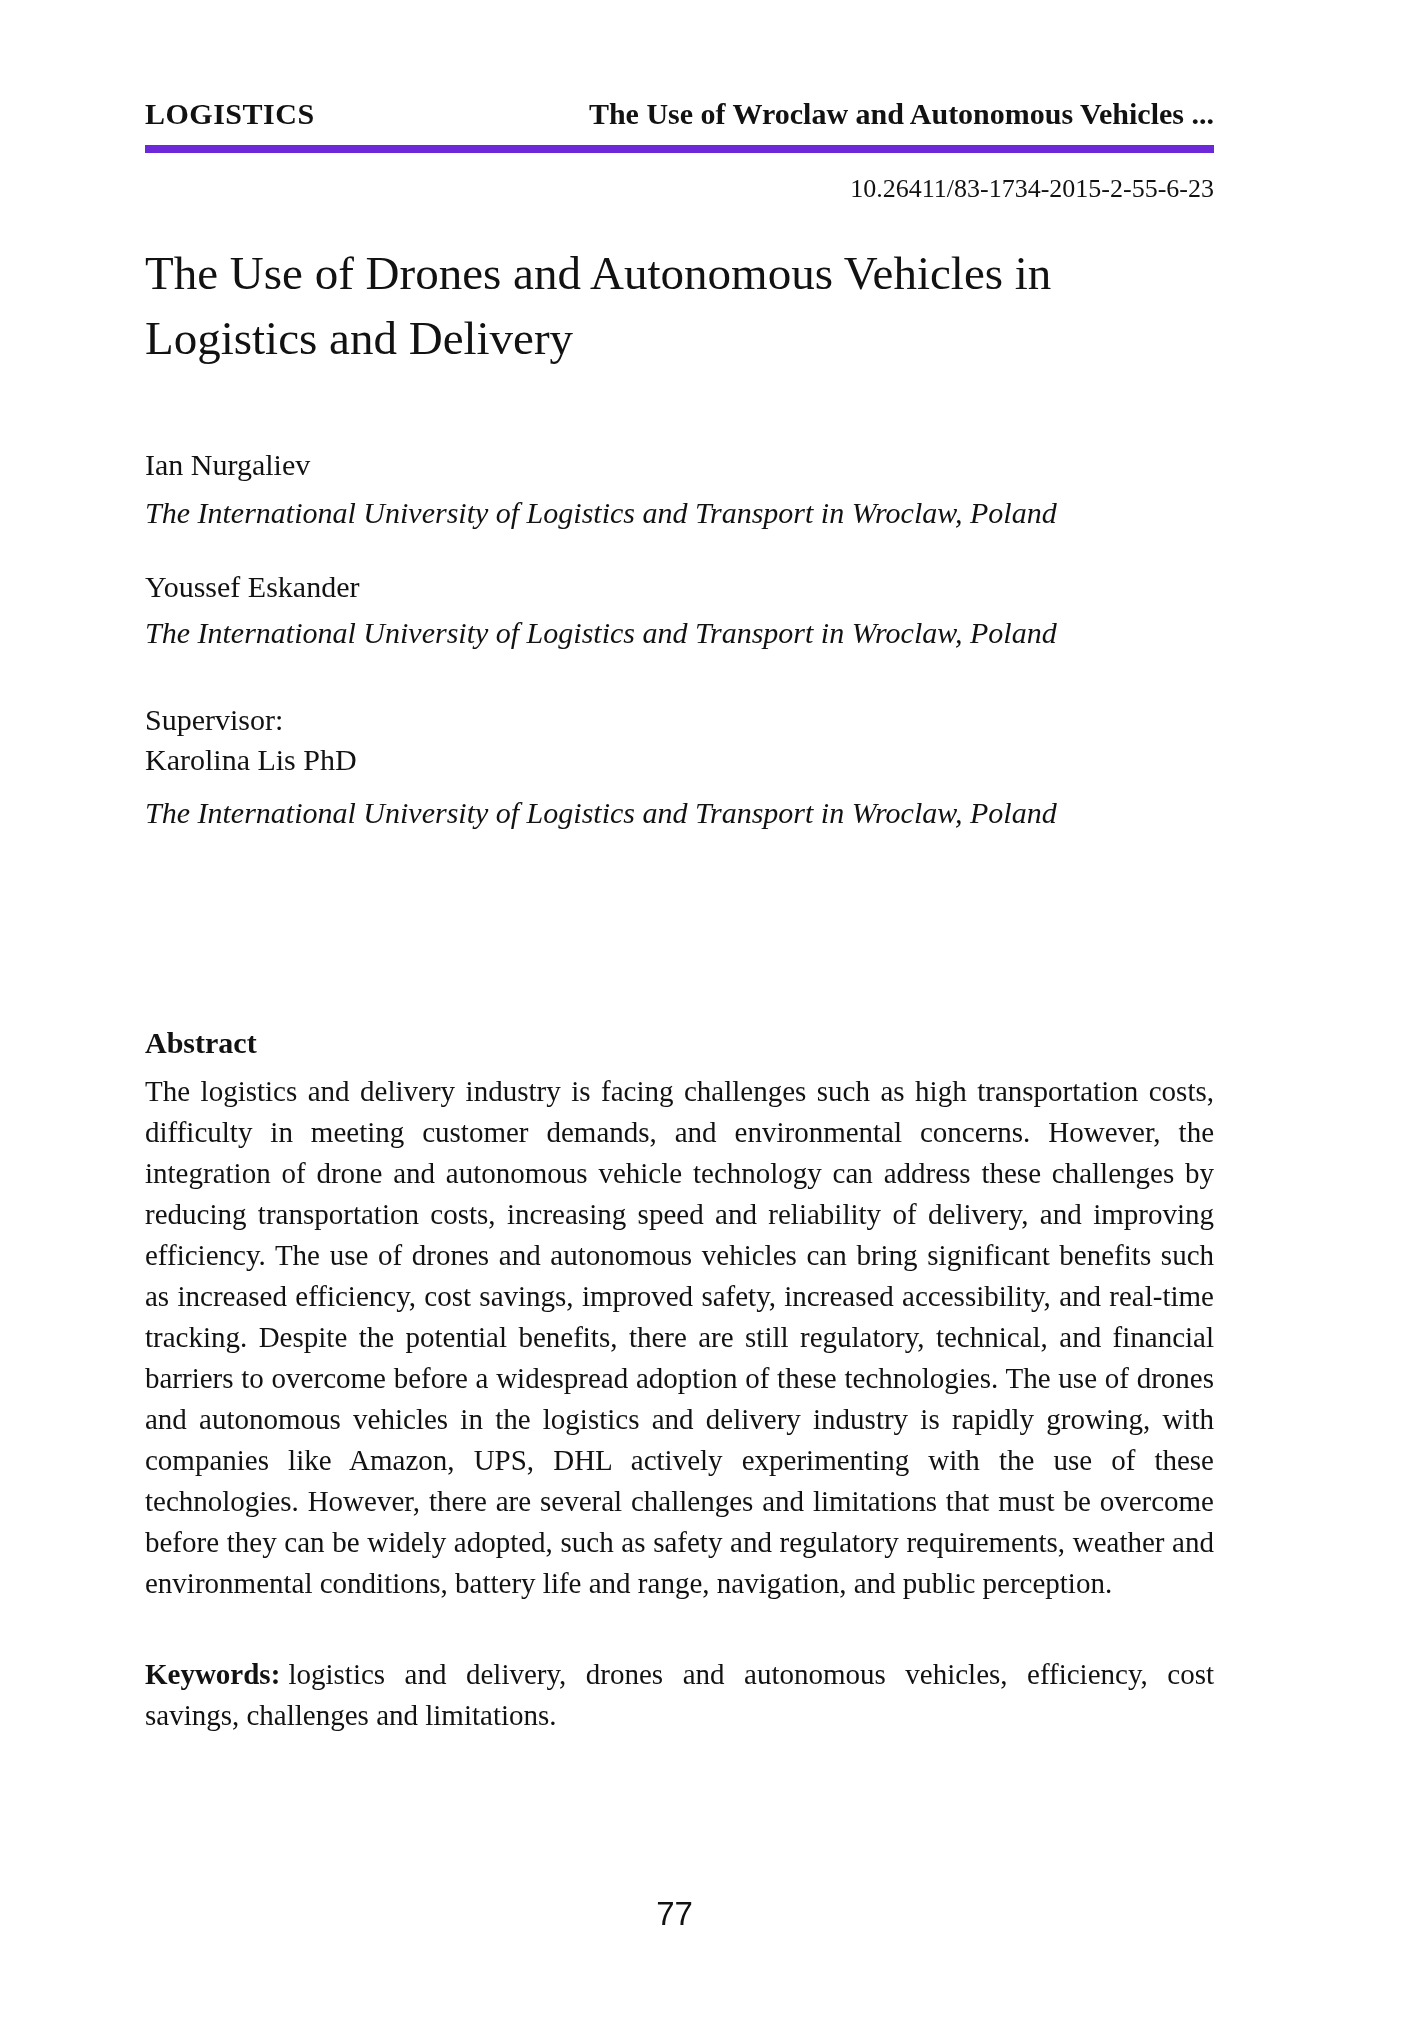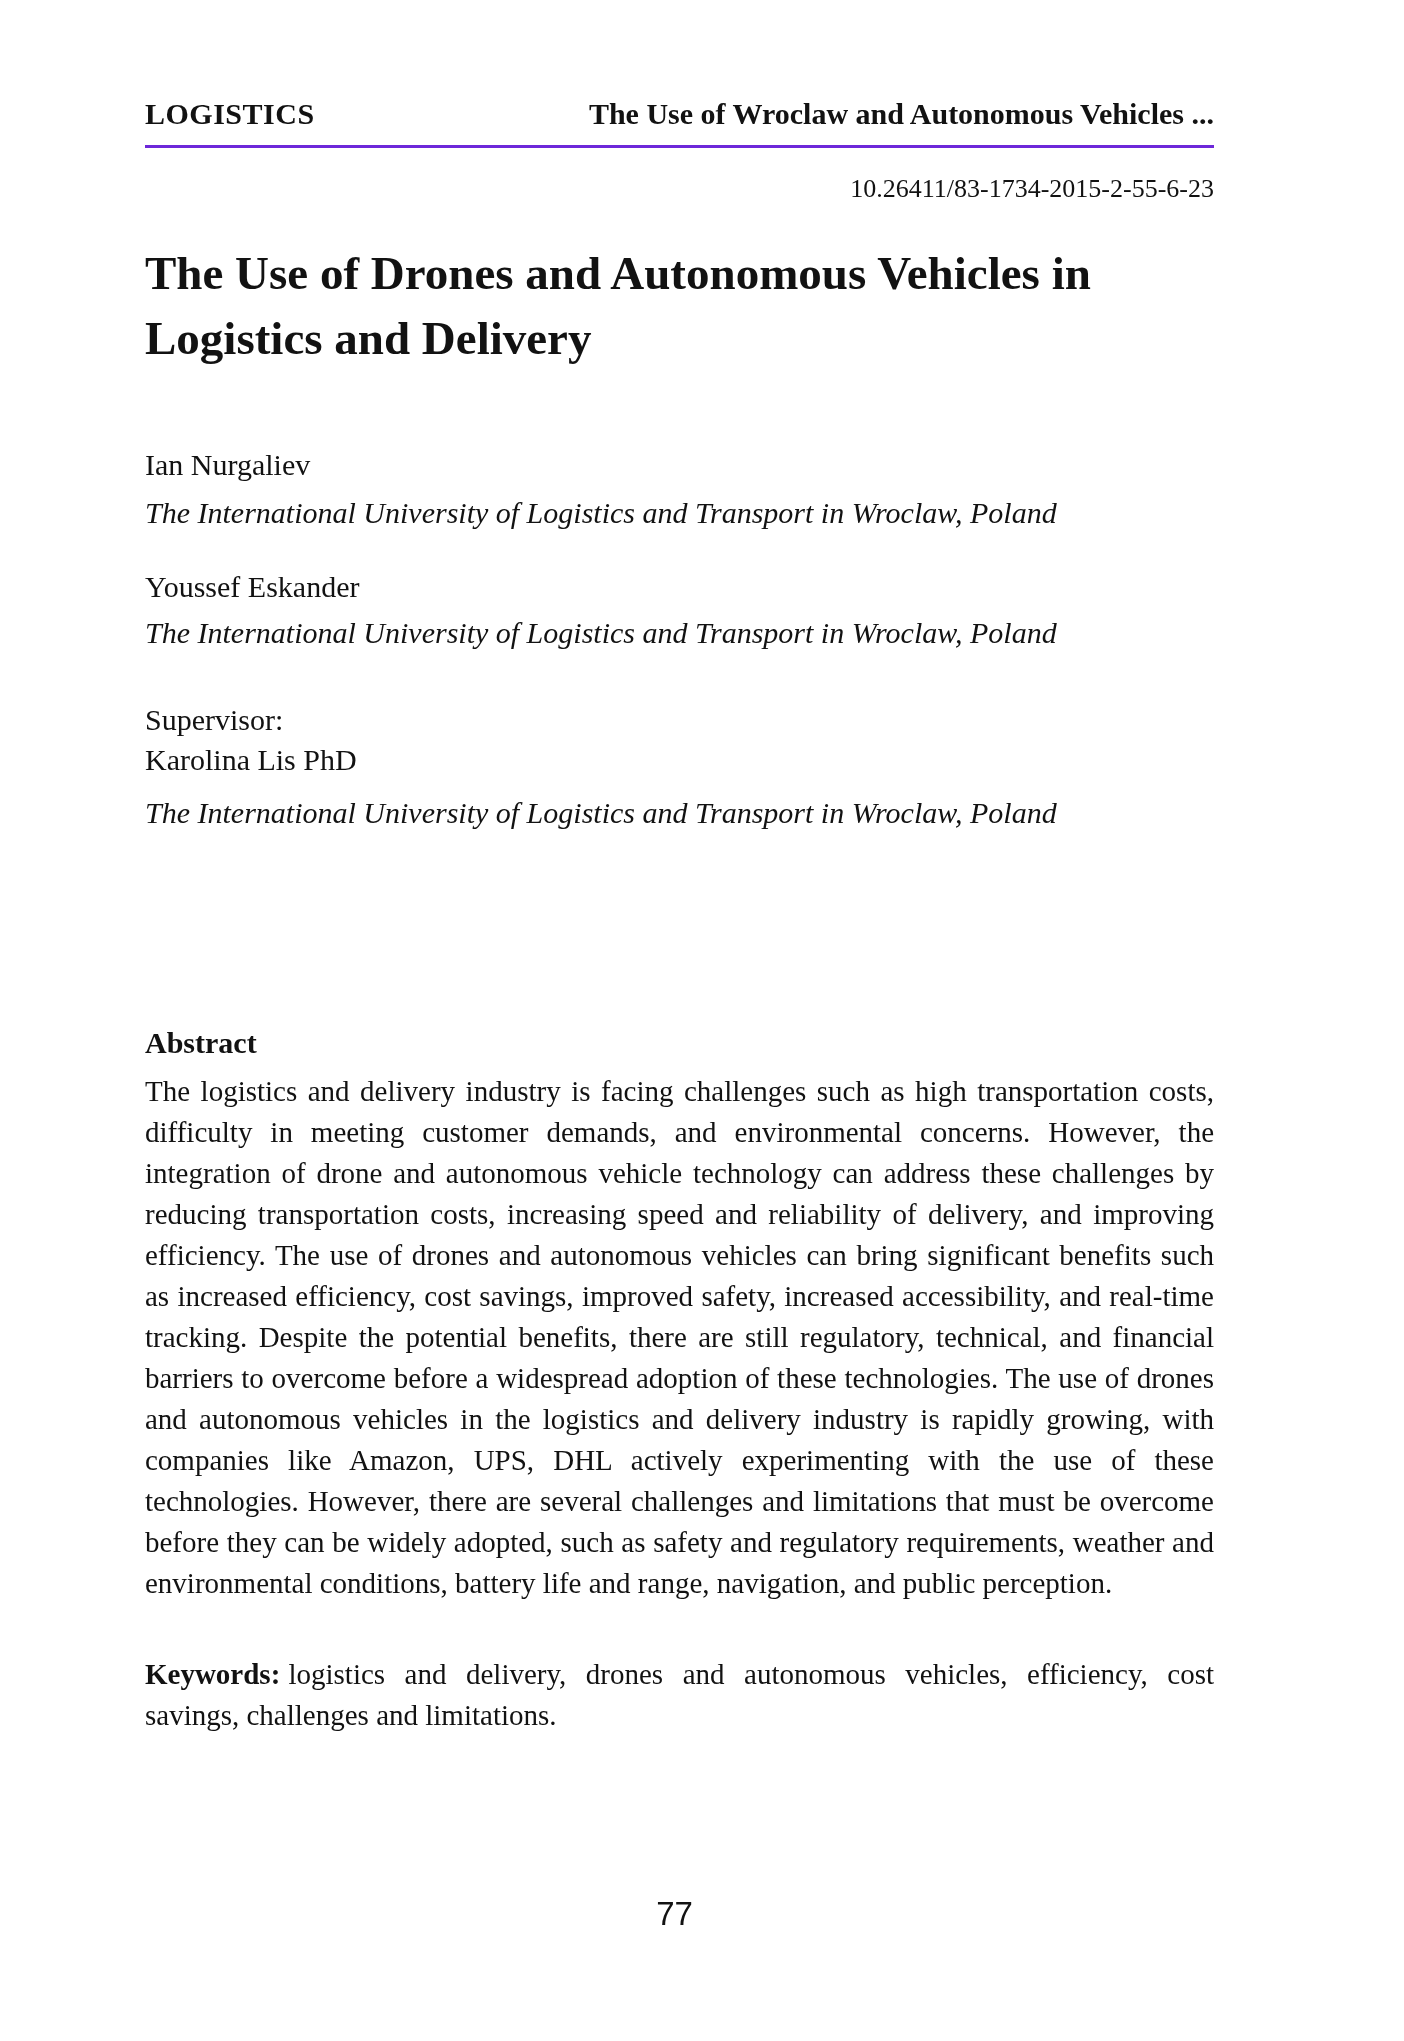--- a/index.html
+++ b/index.html
@@ -20,37 +20,37 @@
 
   .running-head {
     top: 96px;
     display: flex;
     justify-content: space-between;
     align-items: baseline;
     font-weight: 700;
     font-size: 30px;
     line-height: 36px;
     padding-bottom: 13px;
-    border-bottom: 3px solid #6d28d9;
+    border-bottom: 8px solid #6d28d9;
   }
   .running-head .section { letter-spacing: 0.5px; }
 
   .doi {
     top: 169px;
     text-align: right;
     font-size: 26px;
     line-height: 40px;
   }
 
   .title {
     top: 241px;
     margin: 0;
     font-size: 47px;
     line-height: 65px;
-    font-weight: 700;
+    font-weight: 400;
   }
 
   .by-line {
     position: absolute;
     left: 145px;
     width: 1069px;
     font-size: 30px;
     line-height: 40px;
     white-space: nowrap;
   }

